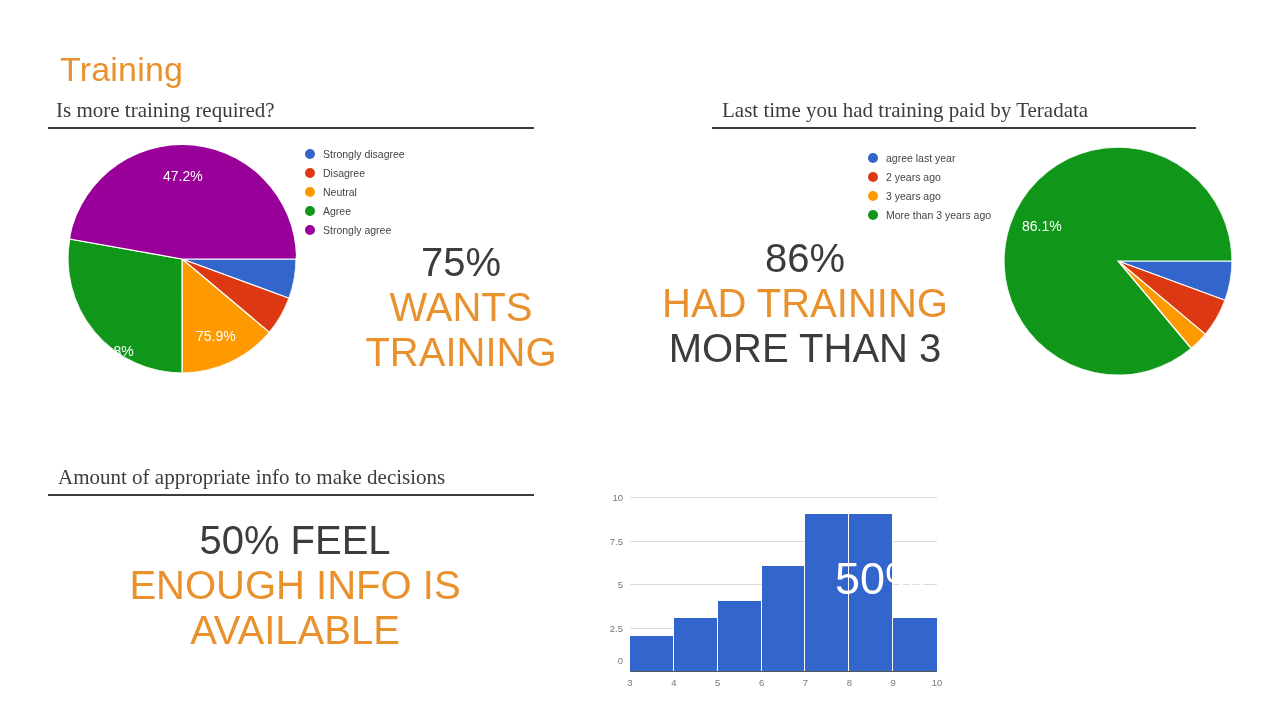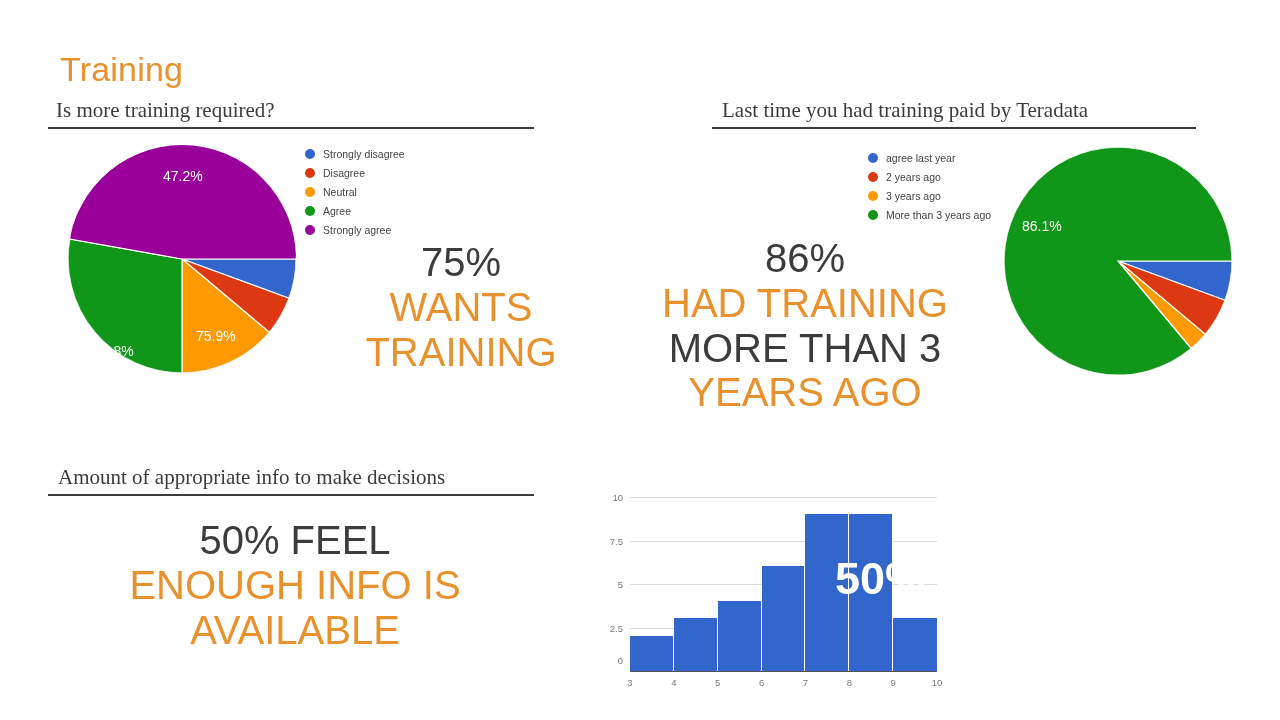--- a/index.html
+++ b/index.html
@@ -148,21 +148,21 @@
     background: #3366cc;
     border-right: 1px solid #ffffff;
     box-sizing: border-box;
   }
   #bar-overlay {
     position: absolute;
     left: 205px;
     top: 55px;
     font-size: 45px;
     color: #ffffff;
-    font-weight: 700;
+    font-weight: 400;
     pointer-events: none;
     white-space: nowrap;
   }
 </style>
 </head>
 <body>
 
 <div class="slide">
 
   <div class="deck-title">Training</div>
@@ -254,21 +254,20 @@
     <div class="legend-row">
       <span class="legend-dot" style="background:#109618;"></span>
       <span>More than 3 years ago</span>
     </div>
   </div>
 
   <div class="callout" id="callout-paid">
     <span class="dark">86%</span>
     <span class="orange">HAD TRAINING</span>
     <span class="dark">MORE THAN 3</span>
-    <span class="orange">YEARS AGO</span>
   </div>
 
   <div class="section-head" style="left:58px; top:465px;">Amount of appropriate info to make decisions</div>
   <div class="rule" style="left:48px; top:494px; width:486px;"></div>
 
   <div class="callout" id="callout-info">
     <span class="dark">50% FEEL</span>
     <span class="orange">ENOUGH INFO IS</span>
     <span class="orange">AVAILABLE</span>
   </div>

